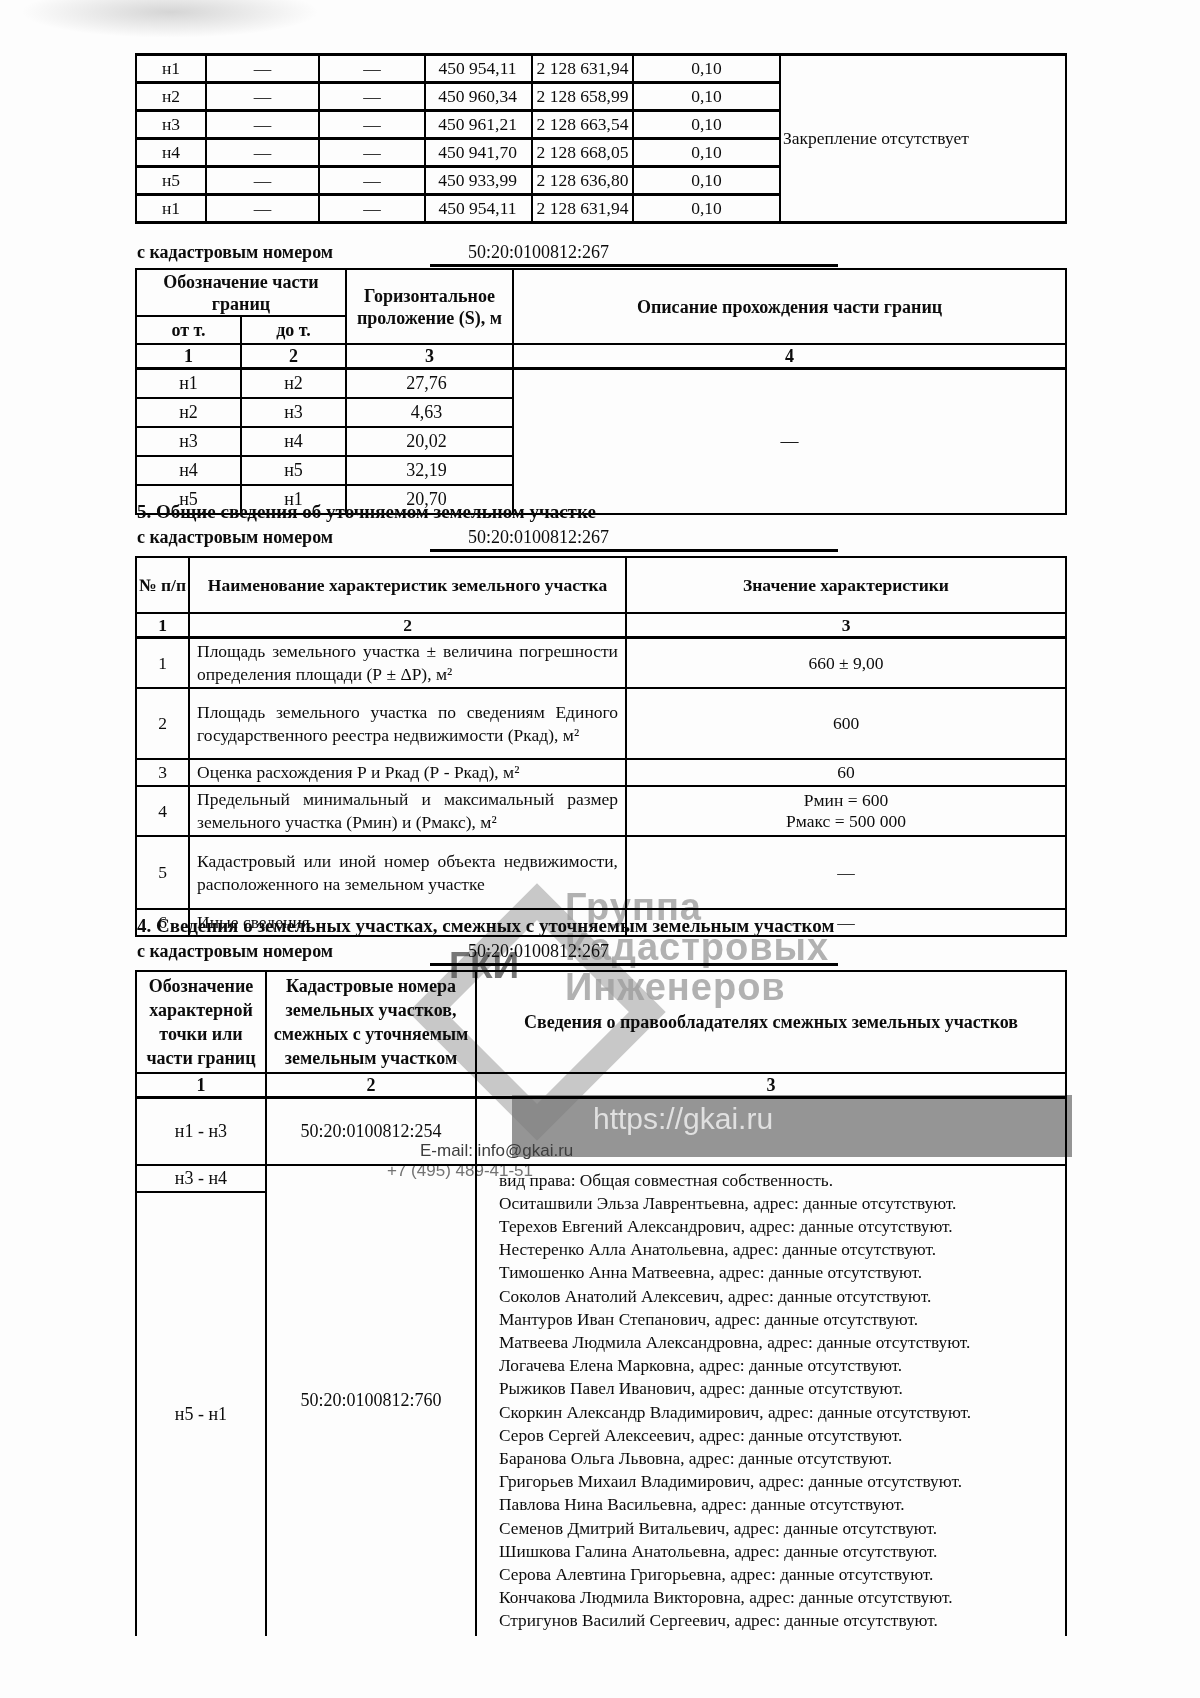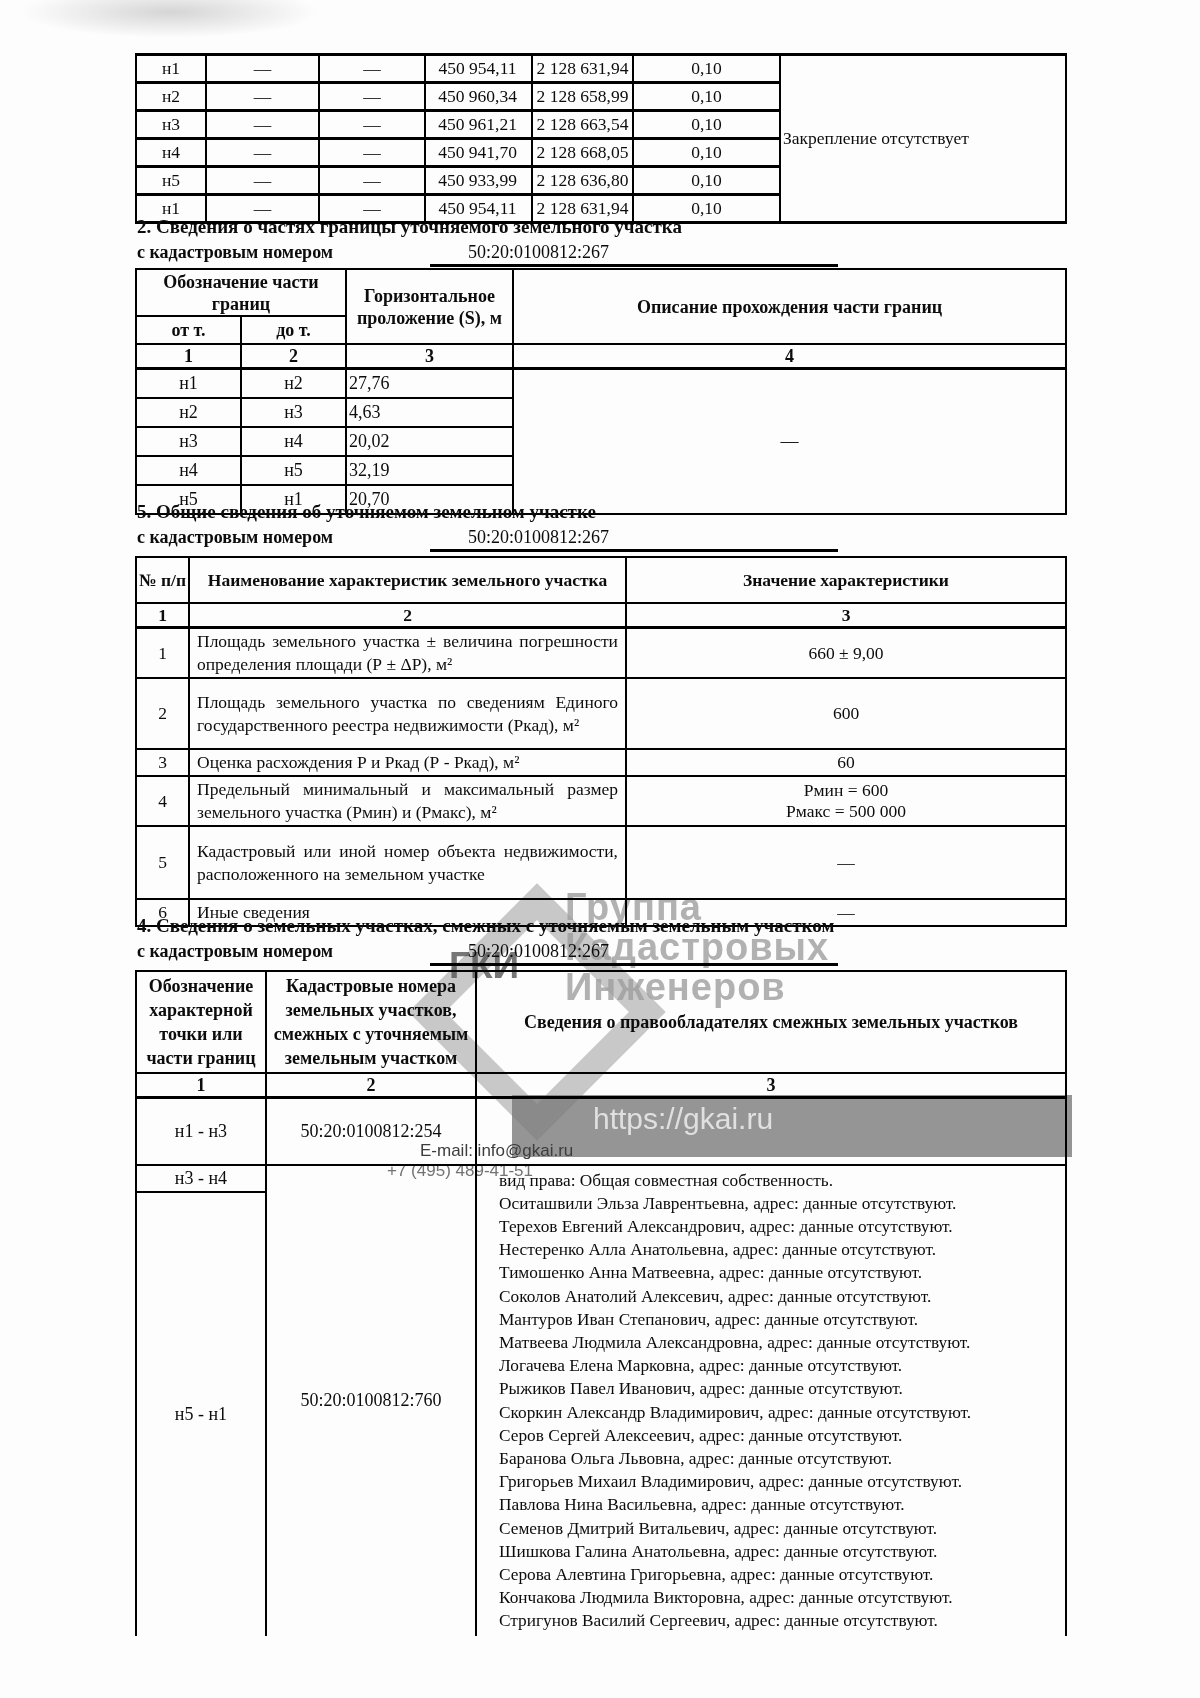--- a/index.html
+++ b/index.html
@@ -15,21 +15,21 @@
   
   .sec-title{position:absolute;left:137px;font-size:19px;font-weight:bold;white-space:nowrap;}
   .sub-label{position:absolute;left:137px;font-size:18px;font-weight:bold;white-space:nowrap;}
   .cad-num{position:absolute;left:468px;font-size:18px;white-space:nowrap;}
   .cad-line{position:absolute;left:430px;width:408px;height:3px;background:#000;}
   
   .t2{left:135px;top:268px;width:930px;font-size:18px;}
   .t2 .hdr{font-weight:bold;line-height:22px;}
   .t2 .num{font-weight:bold;height:22px;border-bottom-width:3px;}
   .t2 .data td{height:27px;}
-  .t2 .sval{text-align:left;padding-right:8px;}
+  .t2 .sval{text-align:center;padding-right:8px;}
   
   .t3{left:135px;top:556px;width:930px;font-size:17.5px;}
   .t3 .hdr{font-weight:bold;line-height:22px;}
   .t3 .num{font-weight:bold;height:22px;border-bottom-width:3px;}
   .t3 .name{text-align:justify;padding:1px 7px;line-height:23px;}
   
   .t4{left:135px;top:970px;width:930px;font-size:18px;}
   .t4 .hdr{font-weight:bold;line-height:24px;padding:0 4px;}
   .t4 .num{font-weight:bold;height:22px;border-bottom-width:3px;}
   .t4 tr:last-child td{border-bottom:none;}
@@ -124,21 +124,20 @@
       <td>н1</td>
       <td>—</td>
       <td>—</td>
       <td class="r">450 954,11</td>
       <td>2 128 631,94</td>
       <td>0,10</td>
     </tr>
   </tbody>
     </table>
 
-  <div class="sec-title" style="top:216px">2. Сведения о частях границы уточняемого земельного участка</div>
   <div class="sub-label" style="top:242px">с кадастровым номером</div>
   <div class="cad-num" style="top:242px">50:20:0100812:267</div>
   <div class="cad-line" style="top:264px"></div>
 
   <table class="t2">
     <colgroup>
         <col style="width:105px">
         <col style="width:105px">
         <col style="width:167px">
         <col style="width:553px">
@@ -193,21 +192,21 @@
   <div class="cad-num" style="top:527px">50:20:0100812:267</div>
   <div class="cad-line" style="top:549px"></div>
 
   <table class="t3">
     <colgroup>
         <col style="width:53px">
         <col style="width:437px">
         <col style="width:440px">
       </colgroup>
     <tbody>
-        <tr style="height:46px">
+        <tr style="height:56px">
       <td class="hdr">№ п/п</td>
       <td class="hdr">Наименование характеристик земельного участка</td>
       <td class="hdr">Значение характеристики</td>
     </tr>
     <tr>
       <td class="num">1</td>
       <td class="num">2</td>
       <td class="num">3</td>
     </tr>
     <tr style="height:48px">

